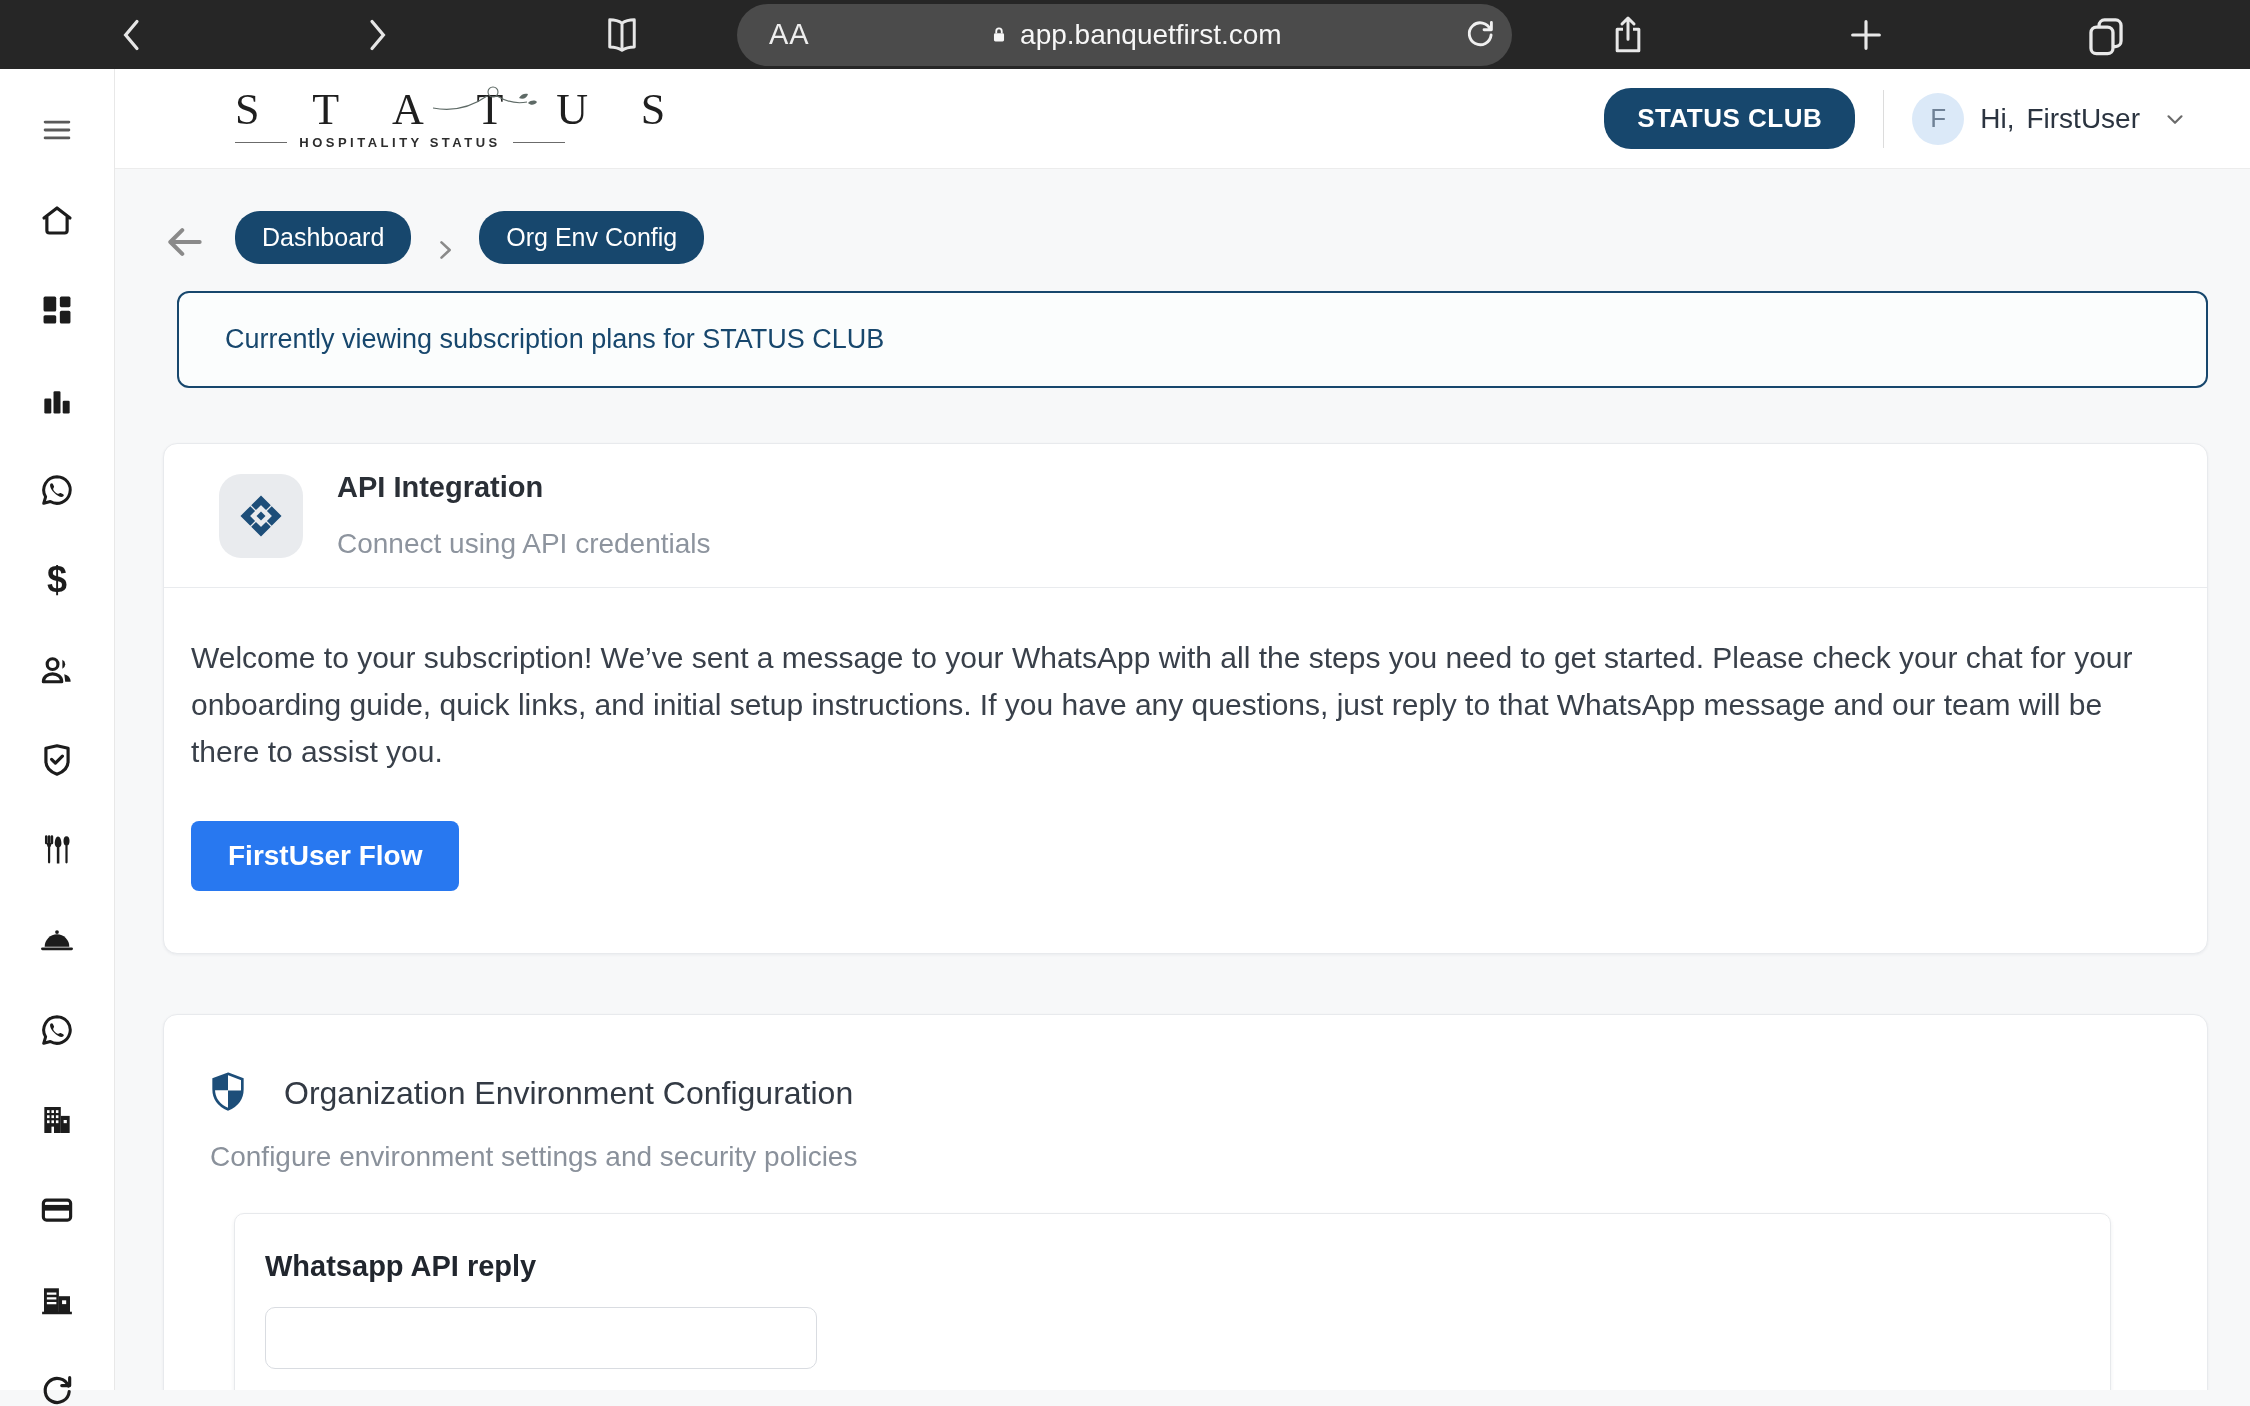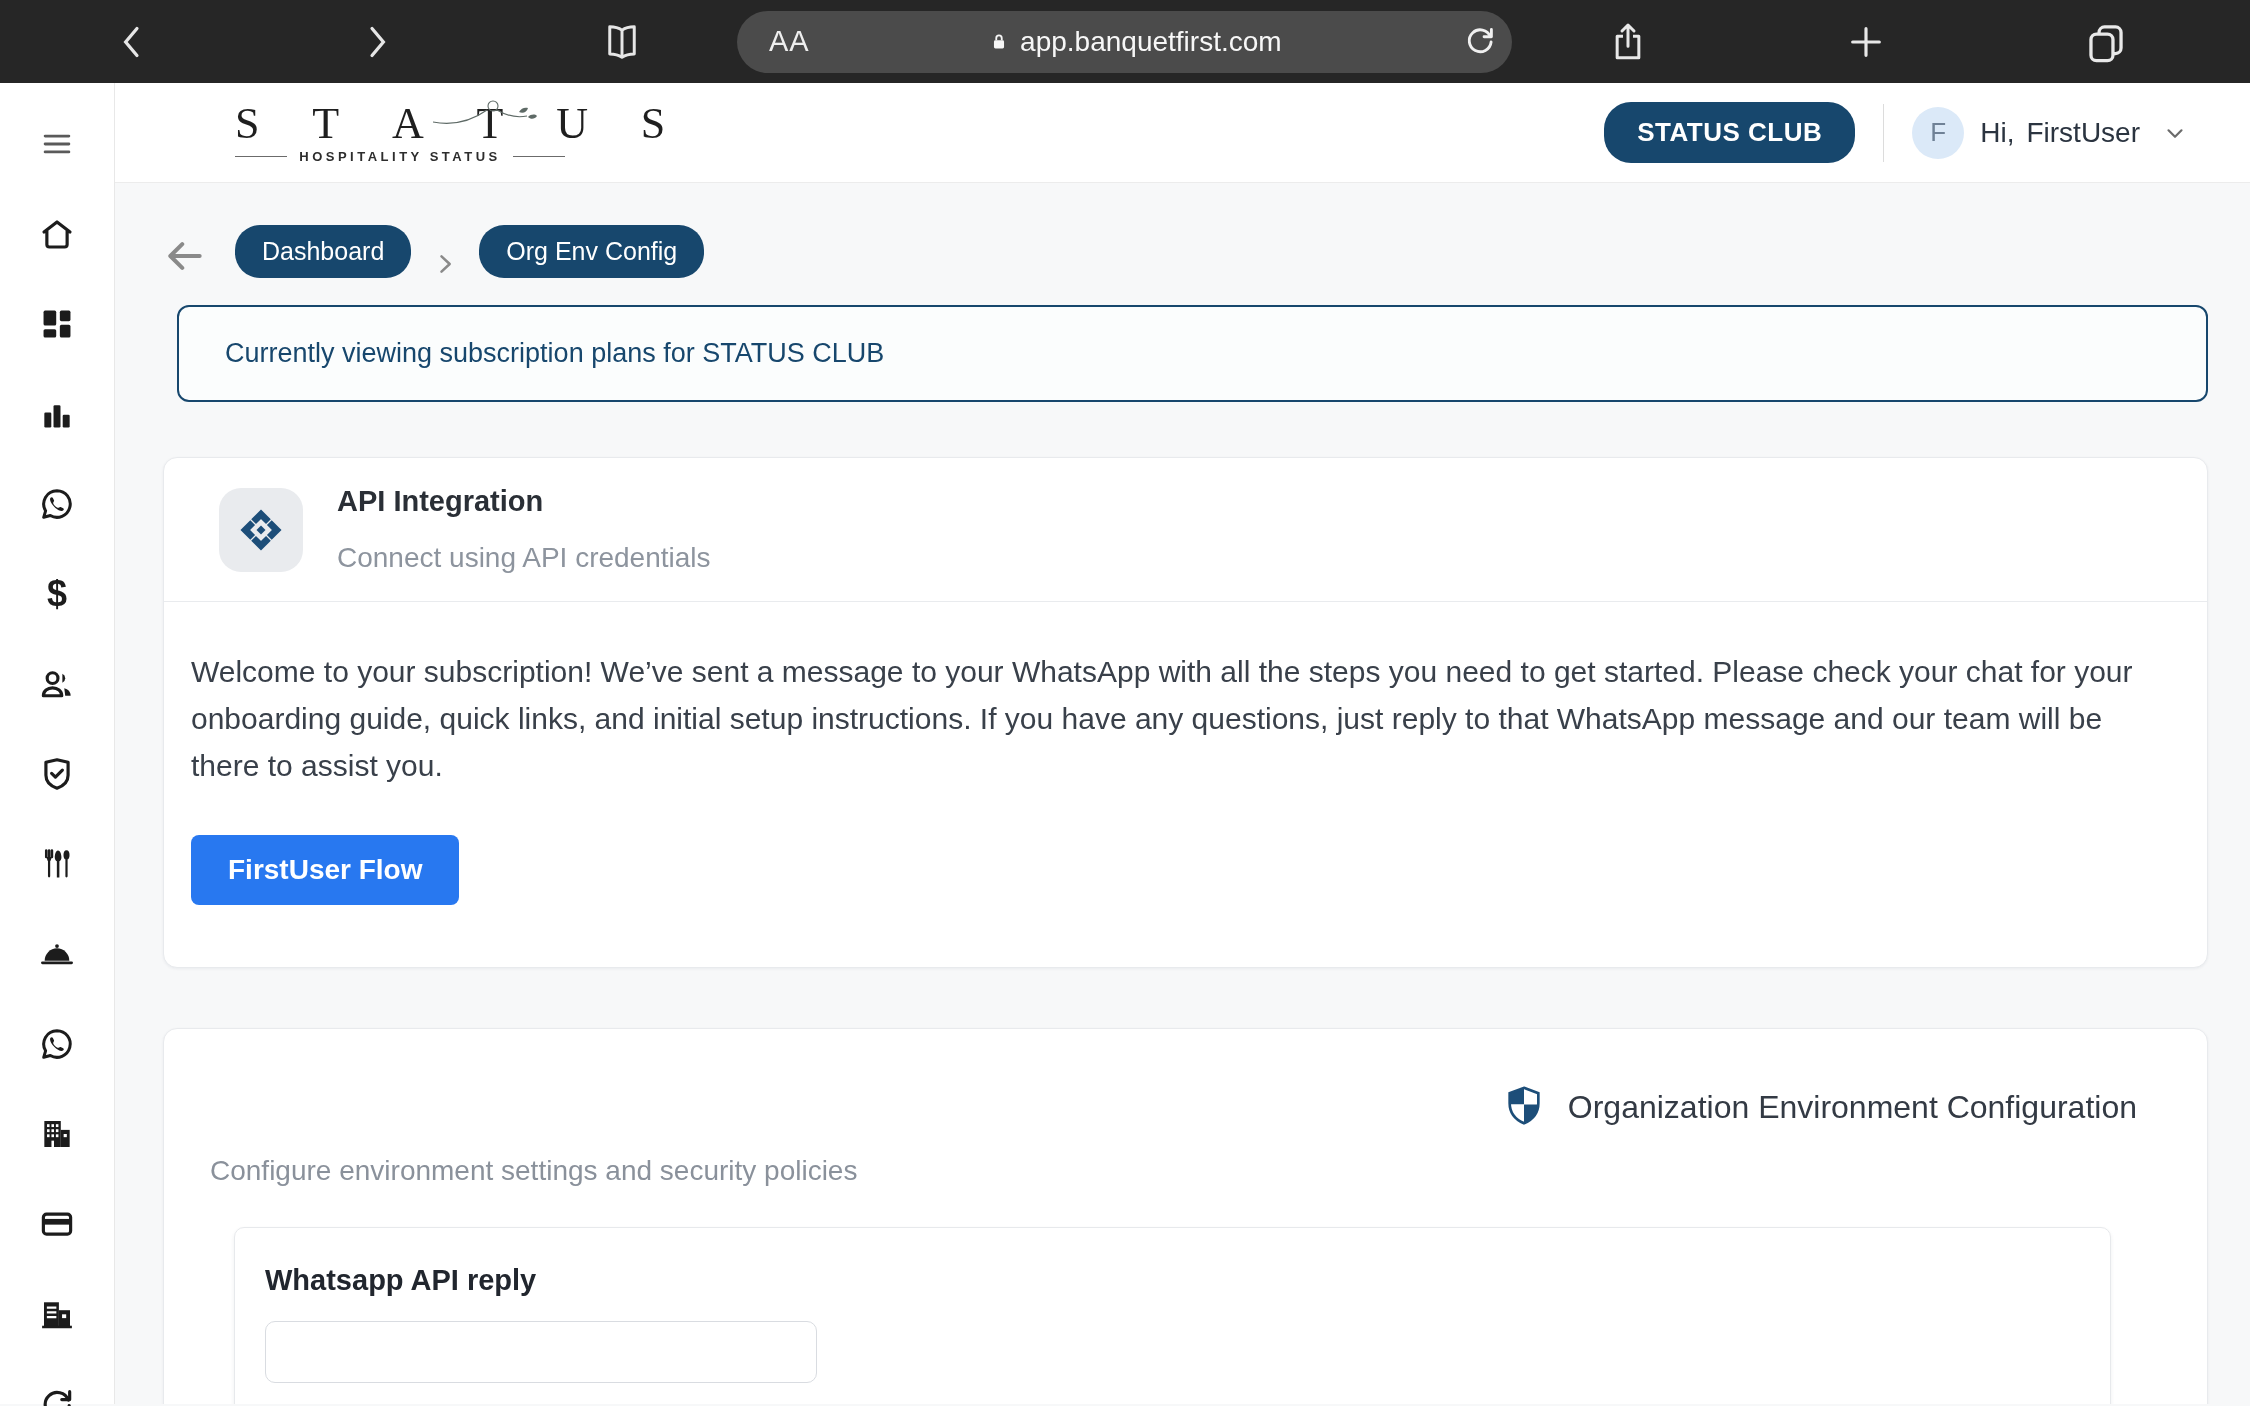--- a/index.html
+++ b/index.html
@@ -1,20 +1,20 @@
 <!DOCTYPE html>
 <html style="--navy: #17476d; --blue: #2878f0;"><head>
 <meta charset="utf-8">
 <style>
   * { margin:0; padding:0; box-sizing:border-box; }
   html,body { width:2250px; height:1406px; overflow:hidden; background:#f7f8f9;
               font-family:"Liberation Sans", sans-serif; }
 
   
-  .browser-bar { height:83px; background:#262626; display:flex; align-items:center; }
+  .browser-bar { height:69px; background:#262626; display:flex; align-items:center; }
   .browser-bar svg { flex:none; }
   .bicon { display:flex; align-items:center; justify-content:center; width:40px; height:40px; }
   .b-back { margin-left:112px; } .b-fwd { margin-left:205px; } .b-book { margin-left:205px; }
   .url-pill { margin-left:95px; width:775px; height:62px; border-radius:31px; background:#4b4b4b;
               display:flex; align-items:center; color:#f3f3f3; }
   .reader { margin-left:32px; font-size:29px; color:#eee; letter-spacing:1px; }
   .url-center { flex:1; display:flex; align-items:center; justify-content:center; gap:10px;
                 font-size:28px; color:#f7f7f7; }
   .b-reload { margin-right:12px; }
   .b-share { margin-left:96px; } .b-plus { margin-left:198px; } .b-tabs { margin-left:200px; }
@@ -71,21 +71,21 @@
   .api-tile { width:84px; height:84px; border-radius:22px; background:#e9ebee;
               display:flex; align-items:center; justify-content:center; flex:none; }
   .api-title { font-size:29px; font-weight:700; color:#2a2f36; }
   .api-sub { font-size:28px; color:#8d949e; margin-top:24px; }
   .api-body { padding:46px 40px 62px 27px; }
   .api-par { font-size:30px; line-height:47px; color:#39404a; max-width:1985px; }
   .cta-btn { margin-top:46px; background:var(--blue); color:#fff; border:none; border-radius:8px;
              font-size:28px; font-weight:700; padding:19px 37px; cursor:pointer; }
 
   .org-card { margin-top:60px; padding:56px 70px 28px 44px; }
-  .org-header { display:flex; align-items:center; gap:24px;justify-content:flex-end; }
+  .org-header { display:flex; align-items:center; gap:36px; }
   .org-title { font-size:32px; color:#333a44; }
   .org-sub { margin-top:26px; margin-left:2px; font-size:28px; color:#8a919b; }
   .field-card { margin:40px 26px 0 26px; border:1px solid #e7e9ec; border-radius:10px;
                 box-shadow:0 2px 4px rgba(20,40,60,.07); padding:36px 0 52px 30px; }
   .field-label { font-size:29px; font-weight:700; color:#21262e; }
   .field-input { margin-top:24px; width:552px; height:62px; border:1px solid #d9dce1;
                  border-radius:10px; background:#fff; font-size:28px; padding:0 18px;
                  color:#333; outline:none; display:block; }
 </style>
 </head>

